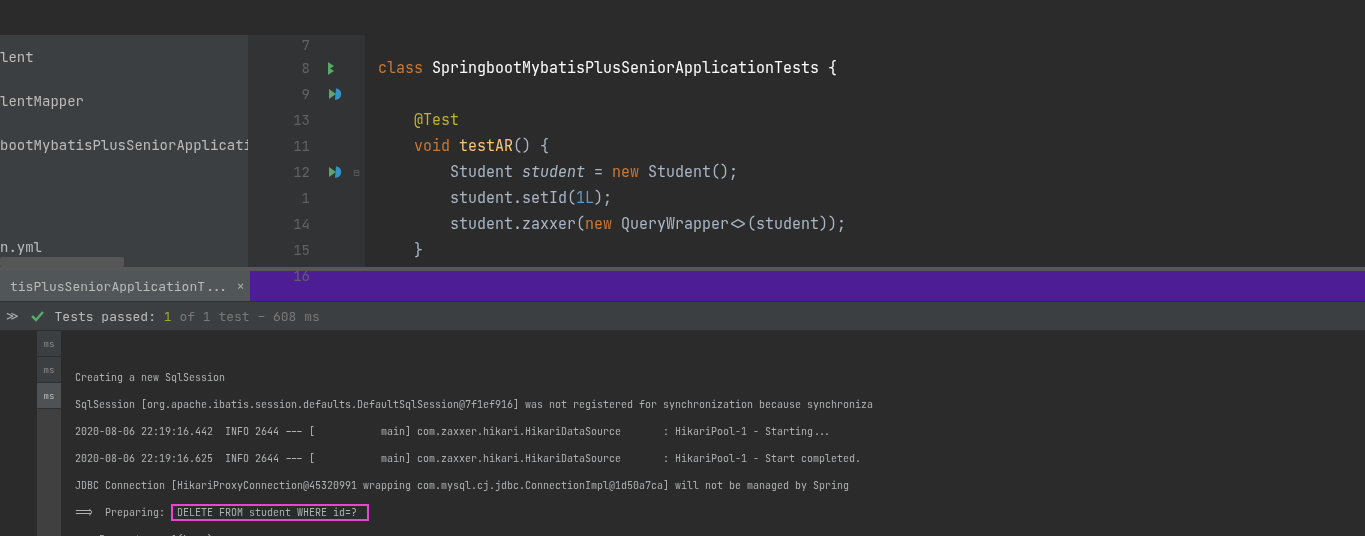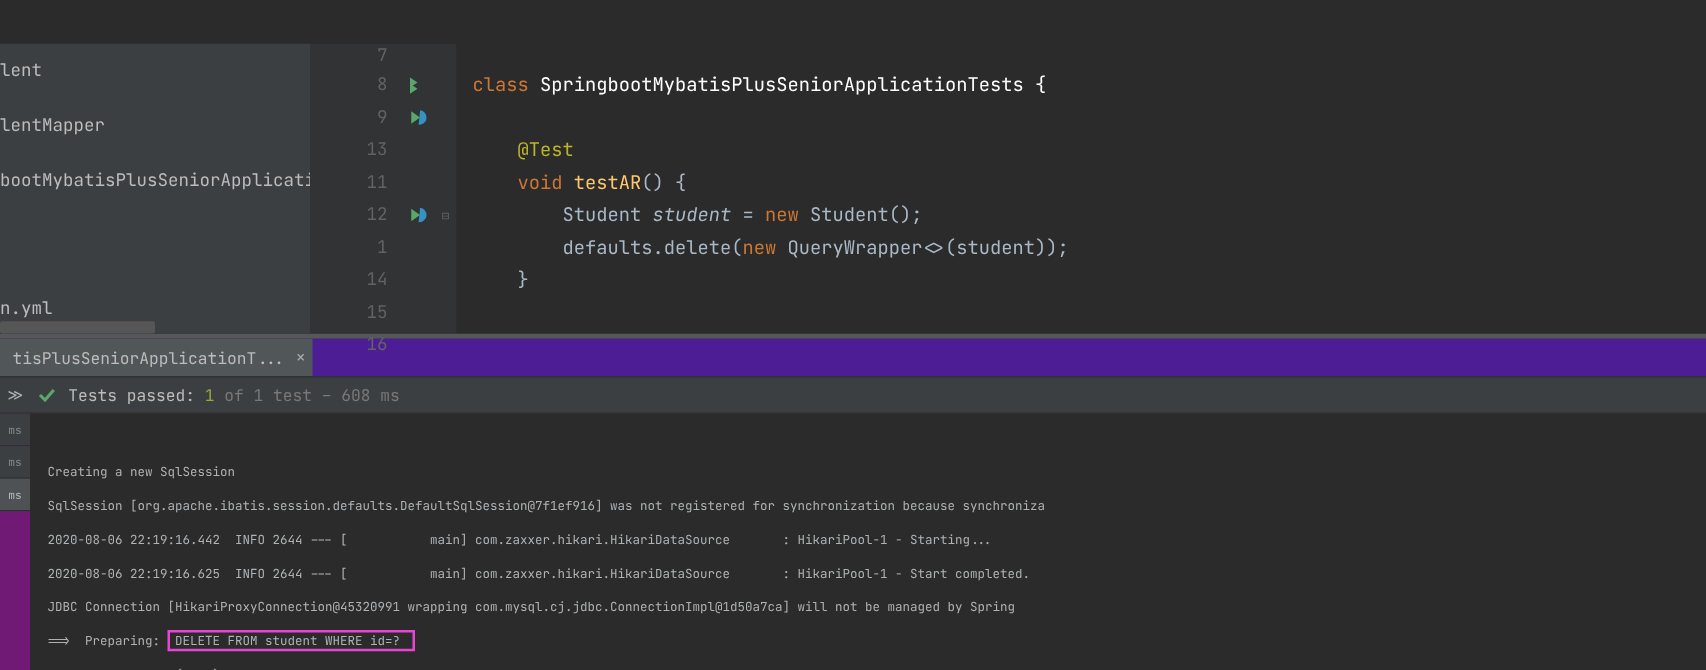--- a/index.html
+++ b/index.html
@@ -33,21 +33,21 @@
   
   .divider { height:4px; background:#555759; width:100%; }
   .tabs { height:30px; background:#4c1d95; display:flex; align-items:stretch; }
   .tab { display:flex; align-items:center; padding:0 10px; font-size:13px; color:#bbbbbb; background:#515658; gap:8px; max-width:250px;}
   .tab .close { color:#aaaaaa; font-size:14px; }
   .tool { height:30px; background:#3c3f41; display:flex; align-items:center; padding-left:6px; gap:10px; font-size:13px; color:#bbbbbb; border-top:1px solid #2d2f30; border-bottom:1px solid #2d2f30;}
   .tool .chev { color:#afb1b3; font-size:12px;}
   .pass { color:#9aa83a; }
   .dim { color:#787878;margin-top:28px; }
   .console-wrap { display:flex; flex:1; min-height:0; }
-  .side-tabs { width:24px; background:#701a75; display:flex; flex-direction:column; }
+  .side-tabs { width:24px; background:#404040; display:flex; flex-direction:column;margin-left:37px; }
   .side-tab { flex:0 0 26px; writing-mode:horizontal-tb; font-size:9px; color:#888; display:flex; align-items:center; justify-content:center; border-bottom:1px solid #2d2f30; background:#3c3f41;}
   .side-tab.sel { background:#4e5254; color:#bbb;}
   .console { flex:1; background:#2b2b2b; font-family:Consolas,"JetBrains Mono",monospace; font-size:10px; line-height:27px; padding:6px 0 0 14px; white-space:pre; color:#afb1b3; overflow:hidden; position:relative;}
   .hl-sql { border:2px solid #e945d4; padding:0 4px; }
   svg.run-double path { fill:#59a869; }
   svg.run-re path.arrow { fill:#59a869; }
   svg.run-re path.cyc { fill:#3592c4; }
   svg.check path { stroke:#59a869; stroke-width:2.5; fill:none; }
 </style>
 </head>
@@ -121,21 +121,22 @@
           <div class="fold-row"></div>
       </div>
 
       <div class="code">
         <div class="code-row first"></div>
         <div class="code-row"><span class="kw">class</span><span class="cls"> SpringbootMybatisPlusSeniorApplicationTests {</span></div>
         <div class="code-row"></div>
         <div class="code-row">    <span class="ann">@Test</span></div>
         <div class="code-row">    <span class="kw">void</span> <span class="mname">testAR</span><span class="p">() {</span></div>
         <div class="code-row"><span>        Student </span><span class="label-italic">student</span><span> = </span><span class="kw">new</span><span> Student();</span></div>
-        <div class="code-row"><span>        defaults.delete(</span><span class="kw">new</span><span> QueryWrapper&lt;&gt;(student));</span></div>
+        <div class="code-row"><span>        student.setId(</span><span class="num">1L</span><span>);</span></div>
+        <div class="code-row"><span>        student.zaxxer(</span><span class="kw">new</span><span> QueryWrapper&lt;&gt;(student));</span></div>
         <div class="code-row"><span>    }</span></div>
       </div>
     </div>
   </div>
 
   <div class="divider"></div>
 
   <div class="tabs">
     <div class="tab">
       <span>tisPlusSeniorApplicationT...</span>

